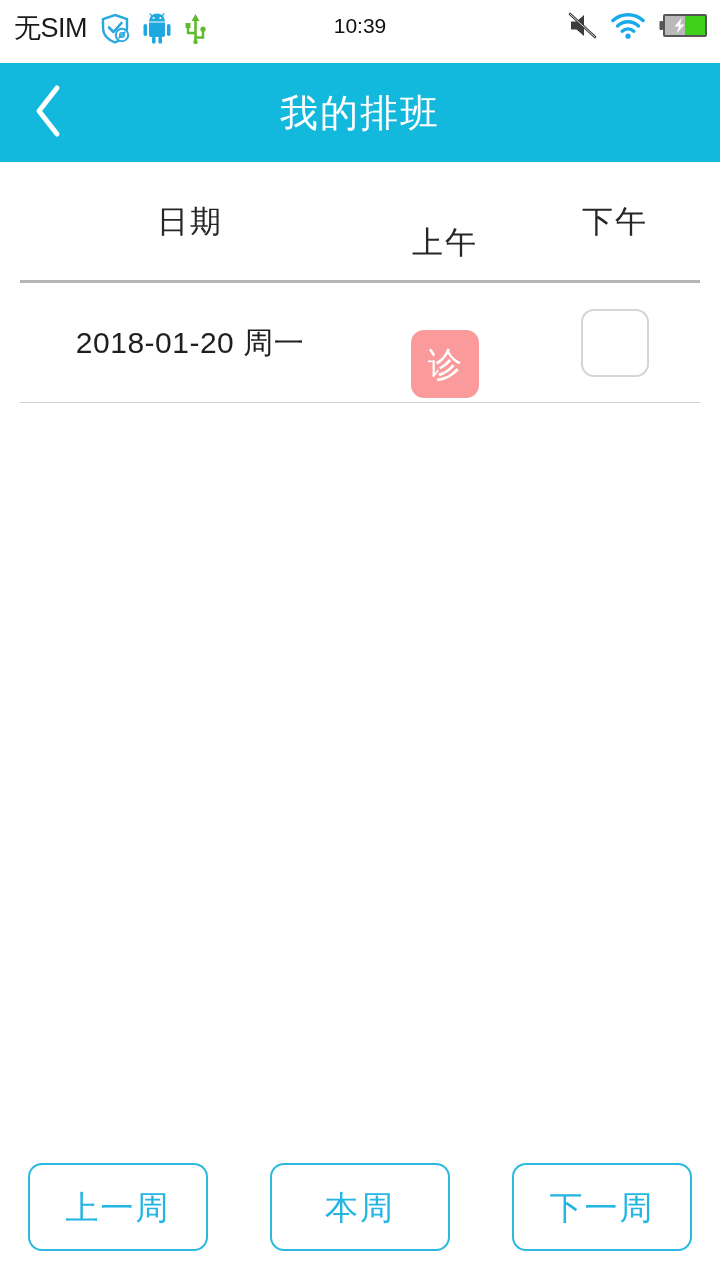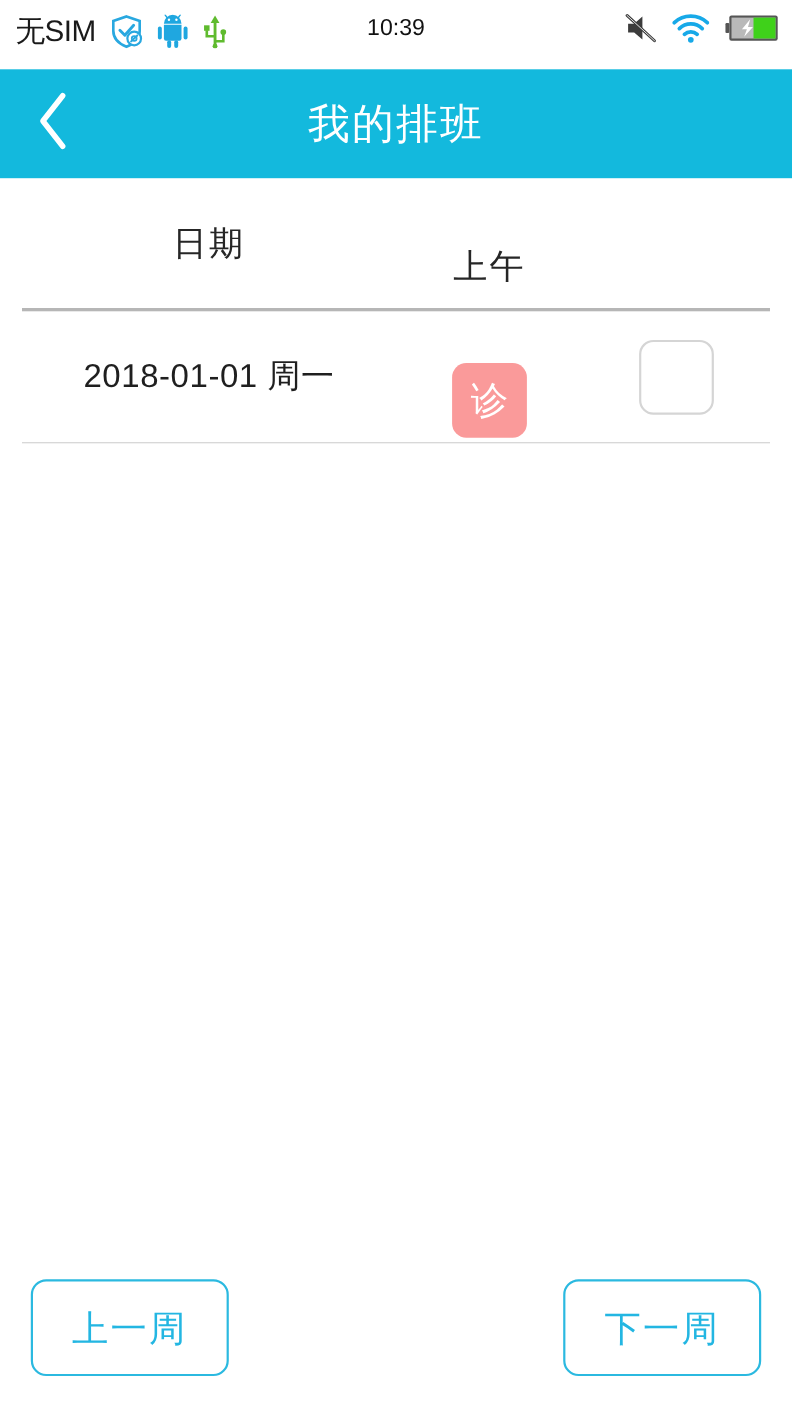--- a/index.html
+++ b/index.html
@@ -308,39 +308,43 @@
 
   <div class="schedule">
 
     <div class="table-head">
       <div class="col-date">
         <span class="th-text">日期</span>
       </div>
       <div class="col-am">
         <span class="th-text">上午</span>
       </div>
+      <div class="col-pm">
+        <span class="th-text">下午</span>
+      </div>
     </div>
 
     <div class="thick-rule"></div>
 
     <div class="table-row">
       <div class="col-date">
-        <span class="date-text">2018-01-01 周一</span>
+        <span class="date-text">2018-01-20 周一</span>
       </div>
       <div class="col-am">
         <div class="shift-badge" id="am-badge" style="background: rgb(250, 154, 154);">诊</div>
       </div>
       <div class="col-pm">
         <div class="shift-empty"></div>
       </div>
     </div>
 
     <div class="thin-rule"></div>
 
     <div class="spacer"></div>
   </div>
 
   <div class="footer">
     <button class="week-btn">上一周</button>
+    <button class="week-btn">本周</button>
     <button class="week-btn">下一周</button>
   </div>
 
 </div>
 
 </body></html>

